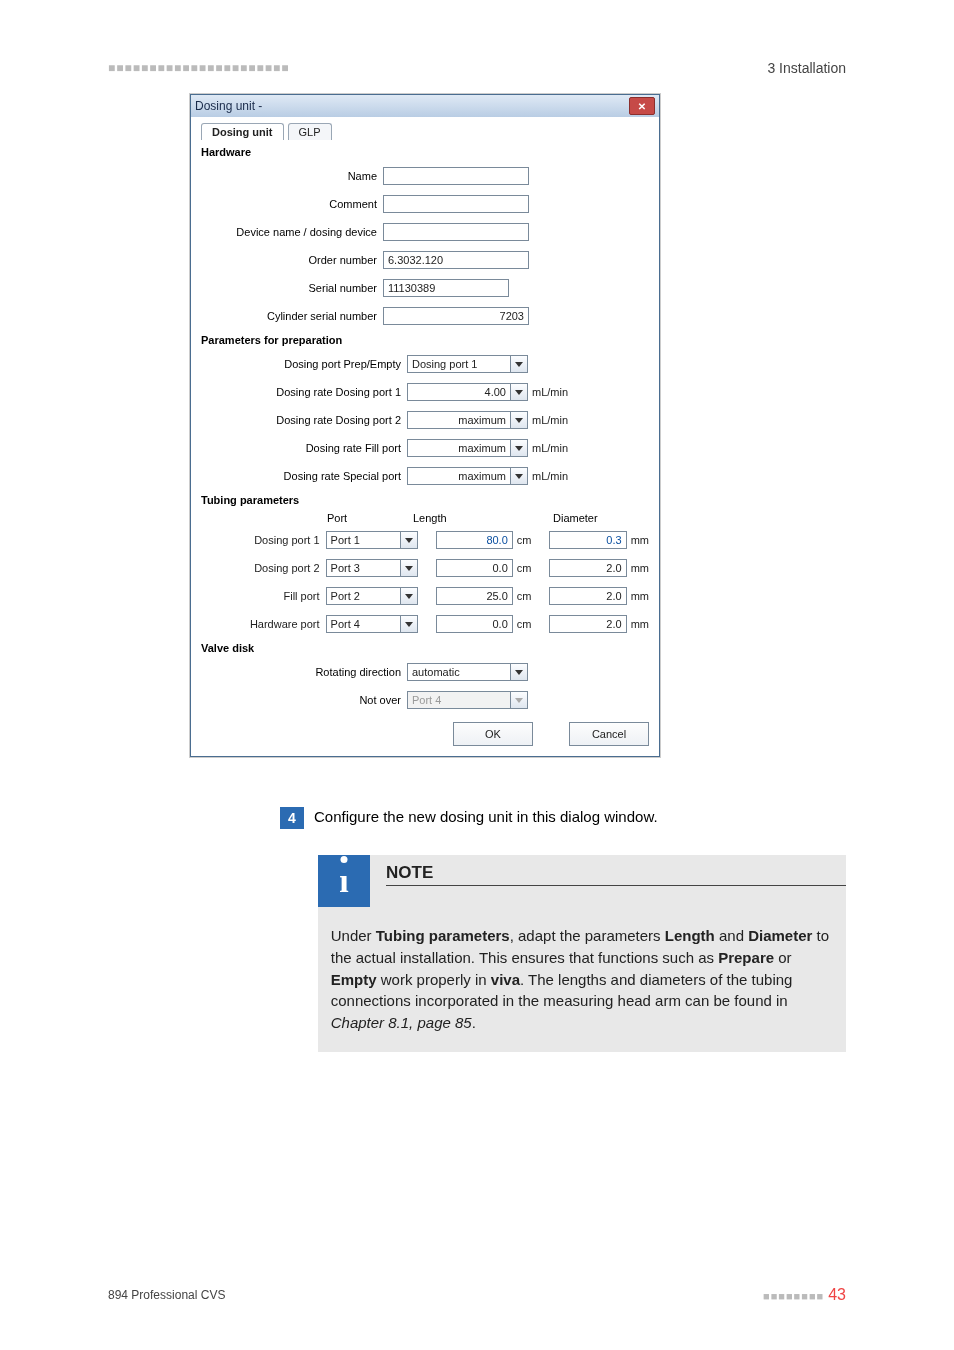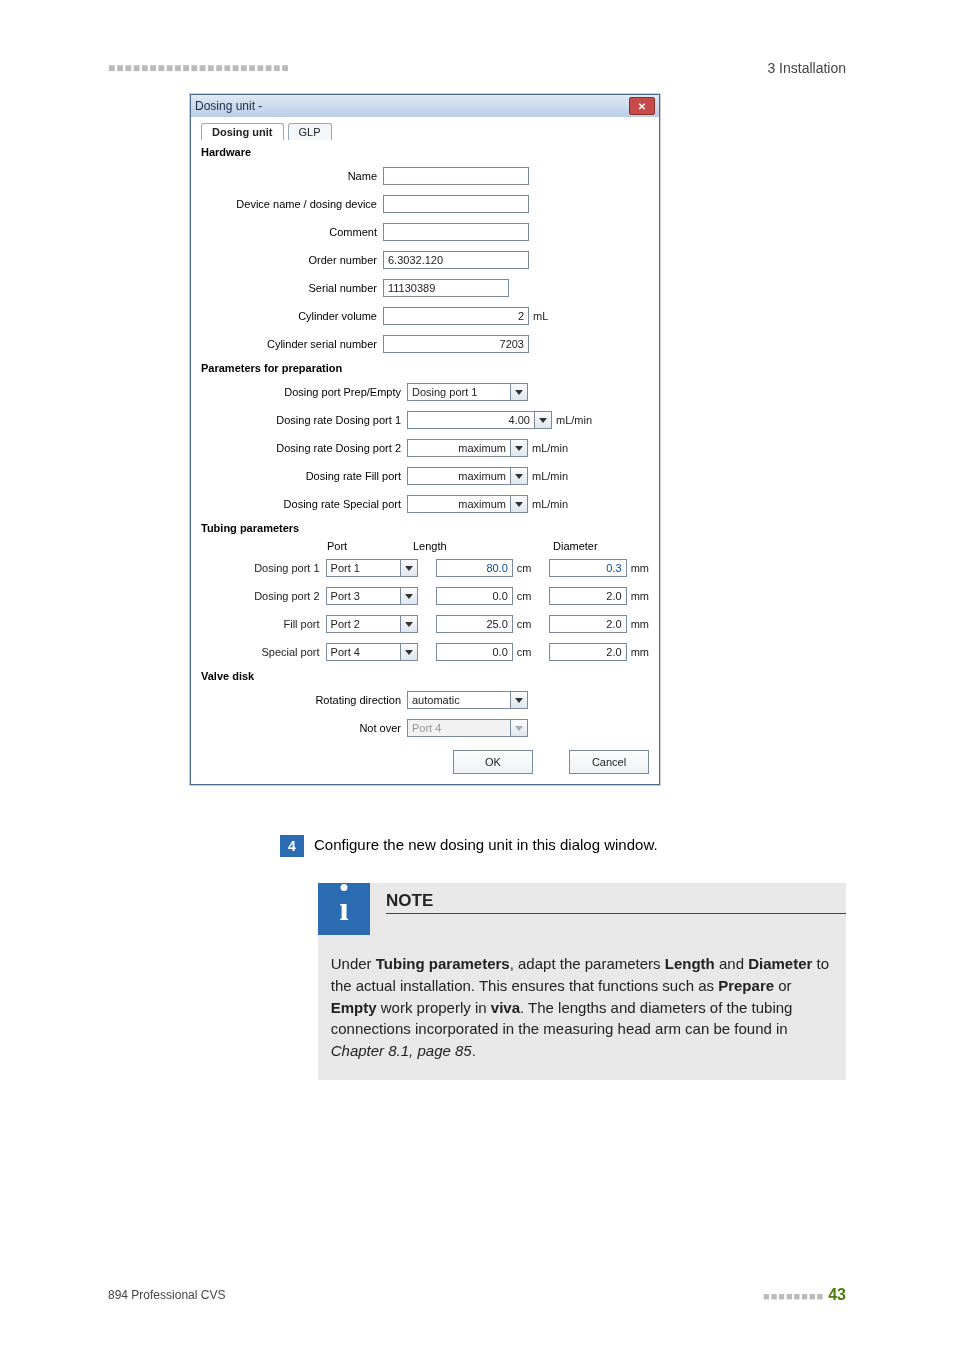--- a/index.html
+++ b/index.html
@@ -46,21 +46,21 @@
   .noteicon{width:52px;height:52px;background:#2b6bb2;color:#fff;display:flex;align-items:center;justify-content:center;font-family:Georgia,serif;}
   .noteicon .i{font-size:34px;font-weight:bold;font-style:normal;position:relative;}
   .noteicon .dot{width:7px;height:7px;background:#fff;border-radius:50%;position:absolute;top:-6px;left:50%;transform:translateX(-50%);}
   .notetitle{font-weight:bold;font-size:17px;padding:8px 0 2px 16px;flex:1;}
   .notetitle .underline{border-bottom:1px solid #444;display:block;margin-top:2px;}
   .notebody{font-size:15px;line-height:1.45;color:#222;padding:18px 16px 18px 0;}
   .notebody b{font-weight:bold;}
   .notebody i{font-style:italic;}
   .footer-row{position:absolute;bottom:46px;left:108px;right:108px;display:flex;justify-content:space-between;align-items:center;font-size:12px;color:#444;}
   .pgdash{color:#bbb;letter-spacing:1px;font-size:11px;margin-right:4px;}
-  .pgnum{font-weight:bold;font-size:16px;color:#4d7c0f;}
+  .pgnum{font-weight:normal;font-size:16px;color:#ef4444;}
 </style>
 </head>
 <body>
 
 <div class="page">
 
   <div class="header-row">
     <span class="dashes">■■■■■■■■■■■■■■■■■■■■■■</span>
     <span>3 Installation</span>
   </div>
@@ -79,62 +79,57 @@
         </div>
 
         <div class="section">
           <div class="section-title">Hardware</div>
 
           <div class="row">
               <div class="lbl">Name</div>
               <div class="fld" style="width:146px"></div>
             </div>
           <div class="row">
+              <div class="lbl">Comment</div>
+              <div class="fld" style="width:146px"></div>
+            </div>
+          <div class="row">
               <div class="lbl">Device name / dosing device</div>
               <div class="fld" style="width:146px"></div>
             </div>
           <div class="row">
-              <div class="lbl">Comment</div>
-              <div class="fld" style="width:146px"></div>
-            </div>
-          <div class="row">
               <div class="lbl">Order number</div>
               <div class="fld" style="width:146px">6.3032.120</div>
             </div>
           <div class="row">
               <div class="lbl">Serial number</div>
               <div class="fld" style="width:126px">11130389</div>
             </div>
           <div class="row">
-              <div class="lbl">Cylinder volume</div>
-              <div class="fld right" style="width:146px">2</div>
-              <span class="unit">mL</span>
-            </div>
-          <div class="row">
               <div class="lbl">Cylinder serial number</div>
               <div class="fld right" style="width:146px">7203</div>
             </div>
         </div>
 
         <div class="section">
           <div class="section-title">Parameters for preparation</div>
 
           <div class="row">
               <div class="lbl2">Dosing port Prep/Empty</div>
               <div class="fld" style="width:104px">Dosing port 1</div>
               <div class="dd">
                 <svg viewBox="0 0 8 5">
                   <polygon points="0,0 8,0 4,5" fill="#333"></polygon>
                 </svg>
               </div>
             </div>
 
           <div class="row">
               <div class="lbl2">Dosing rate Dosing port 1</div>
-              <div class="fld right" style="width:128px">4.00</div>
+              <div class="fld right" style="width:104px">4.00</div>
               <div class="dd">
                 <svg viewBox="0 0 8 5">
                   <polygon points="0,0 8,0 4,5" fill="#333"></polygon>
                 </svg>
               </div>
               <span class="unit">mL/min</span>
             </div>
 
           <div class="row">
               <div class="lbl2">Dosing rate Dosing port 2</div>
@@ -212,21 +207,21 @@
                   <svg viewBox="0 0 8 5">
                     <polygon points="0,0 8,0 4,5" fill="#333"></polygon>
                   </svg>
                 </div>
        <div class="fld right lenbox ">25.0</div>
        <span class="unit">cm</span>
        <div class="fld right diabox ">2.0</div>
        <span class="unit">mm</span>
      </div>
               <div class="trow">
-       <div class="c1">Special port</div>
+       <div class="c1">Hardware port</div>
        <div class="fld portbox">Port 4</div>
                 <div class="dd">
                   <svg viewBox="0 0 8 5">
                     <polygon points="0,0 8,0 4,5" fill="#333"></polygon>
                   </svg>
                 </div>
        <div class="fld right lenbox ">0.0</div>
        <span class="unit">cm</span>
        <div class="fld right diabox ">2.0</div>
        <span class="unit">mm</span>

